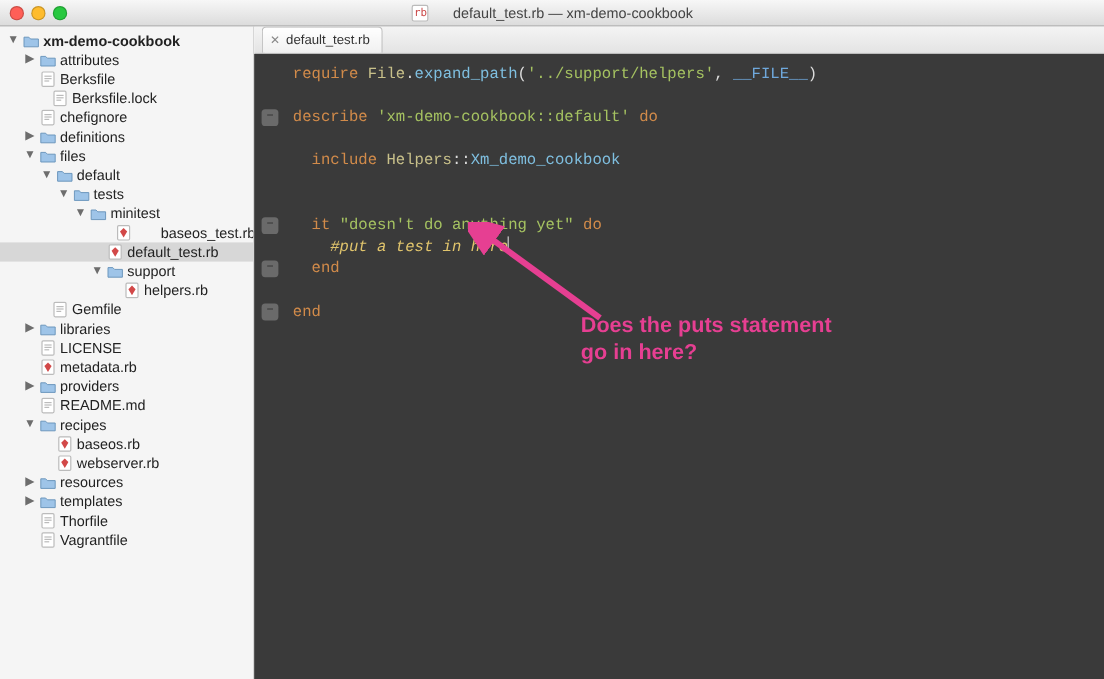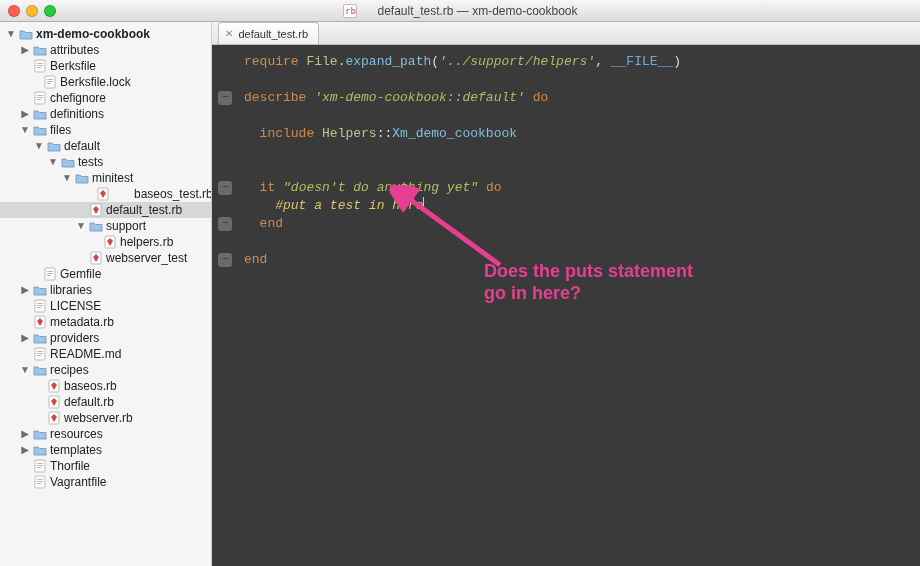--- a/index.html
+++ b/index.html
@@ -93,21 +93,21 @@
     color:#2e2e2e; font-size:10px; line-height:14px; text-align:center;
     cursor:pointer;
   }
   .code-lines { padding:8px 10px 0 6px; flex:1; }
   .cl { height:18px; white-space:pre; }
 
   
   .tok-kw    { color:#d28b4a; }   
   .tok-const { color:#c8c08a; }   
   .tok-sub   { color:#7fbfe0; }   
-  .tok-str   { color:#a5c261;font-style:italic; }   
+  .tok-str   { color:#a5c261; }   
   .tok-ivar  { color:#e0c46c; }   
   .tok-sym   { color:#6fa8dc; }   
   .tok-punc  { color:#ddd; }
   .caret { display:inline-block; width:1px; height:14px; background:#ccc; vertical-align:-2px; }
 
   
   .annotation {
     position:absolute; pointer-events:none;
   }
   .anno-text {
@@ -266,30 +266,20 @@
         <div class="row" style="padding-left: 88px;">
           <span class="disclosure"></span>
           <span class="file-ico">
             <svg width="12" height="14">
               <rect x="1" y="1" width="10" height="12" rx="1" fill="#fff" stroke="#bbb"></rect>
               <polygon points="6,3 9,6 6,11 3,6" fill="#d24848"></polygon>
             </svg>
           </span>
           <span class="label">helpers.rb</span>
         </div>
-        <div class="row" style="padding-left: 74px;">
-          <span class="disclosure"></span>
-          <span class="file-ico">
-            <svg width="12" height="14">
-              <rect x="1" y="1" width="10" height="12" rx="1" fill="#fff" stroke="#bbb"></rect>
-              <polygon points="6,3 9,6 6,11 3,6" fill="#d24848"></polygon>
-            </svg>
-          </span>
-          <span class="label">webserver_test</span>
-        </div>
         <div class="row" style="padding-left: 28px;">
           <span class="disclosure"></span>
           <span class="file-ico">
             <svg width="12" height="14">
               <rect x="1" y="1" width="10" height="12" rx="1" fill="#fff" stroke="#bbb"></rect>
               <rect x="3" y="4" width="6" height="1" fill="#bbb"></rect>
               <rect x="3" y="6" width="6" height="1" fill="#bbb"></rect>
               <rect x="3" y="8" width="4" height="1" fill="#bbb"></rect>
             </svg>
           </span>
@@ -358,30 +348,20 @@
         </div>
         <div class="row" style="padding-left: 32px;">
           <span class="disclosure"></span>
           <span class="file-ico">
             <svg width="12" height="14">
               <rect x="1" y="1" width="10" height="12" rx="1" fill="#fff" stroke="#bbb"></rect>
               <polygon points="6,3 9,6 6,11 3,6" fill="#d24848"></polygon>
             </svg>
           </span>
           <span class="label">baseos.rb</span>
-        </div>
-        <div class="row" style="padding-left: 32px;">
-          <span class="disclosure"></span>
-          <span class="file-ico">
-            <svg width="12" height="14">
-              <rect x="1" y="1" width="10" height="12" rx="1" fill="#fff" stroke="#bbb"></rect>
-              <polygon points="6,3 9,6 6,11 3,6" fill="#d24848"></polygon>
-            </svg>
-          </span>
-          <span class="label">default.rb</span>
         </div>
         <div class="row" style="padding-left: 32px;">
           <span class="disclosure"></span>
           <span class="file-ico">
             <svg width="12" height="14">
               <rect x="1" y="1" width="10" height="12" rx="1" fill="#fff" stroke="#bbb"></rect>
               <polygon points="6,3 9,6 6,11 3,6" fill="#d24848"></polygon>
             </svg>
           </span>
           <span class="label">webserver.rb</span>

